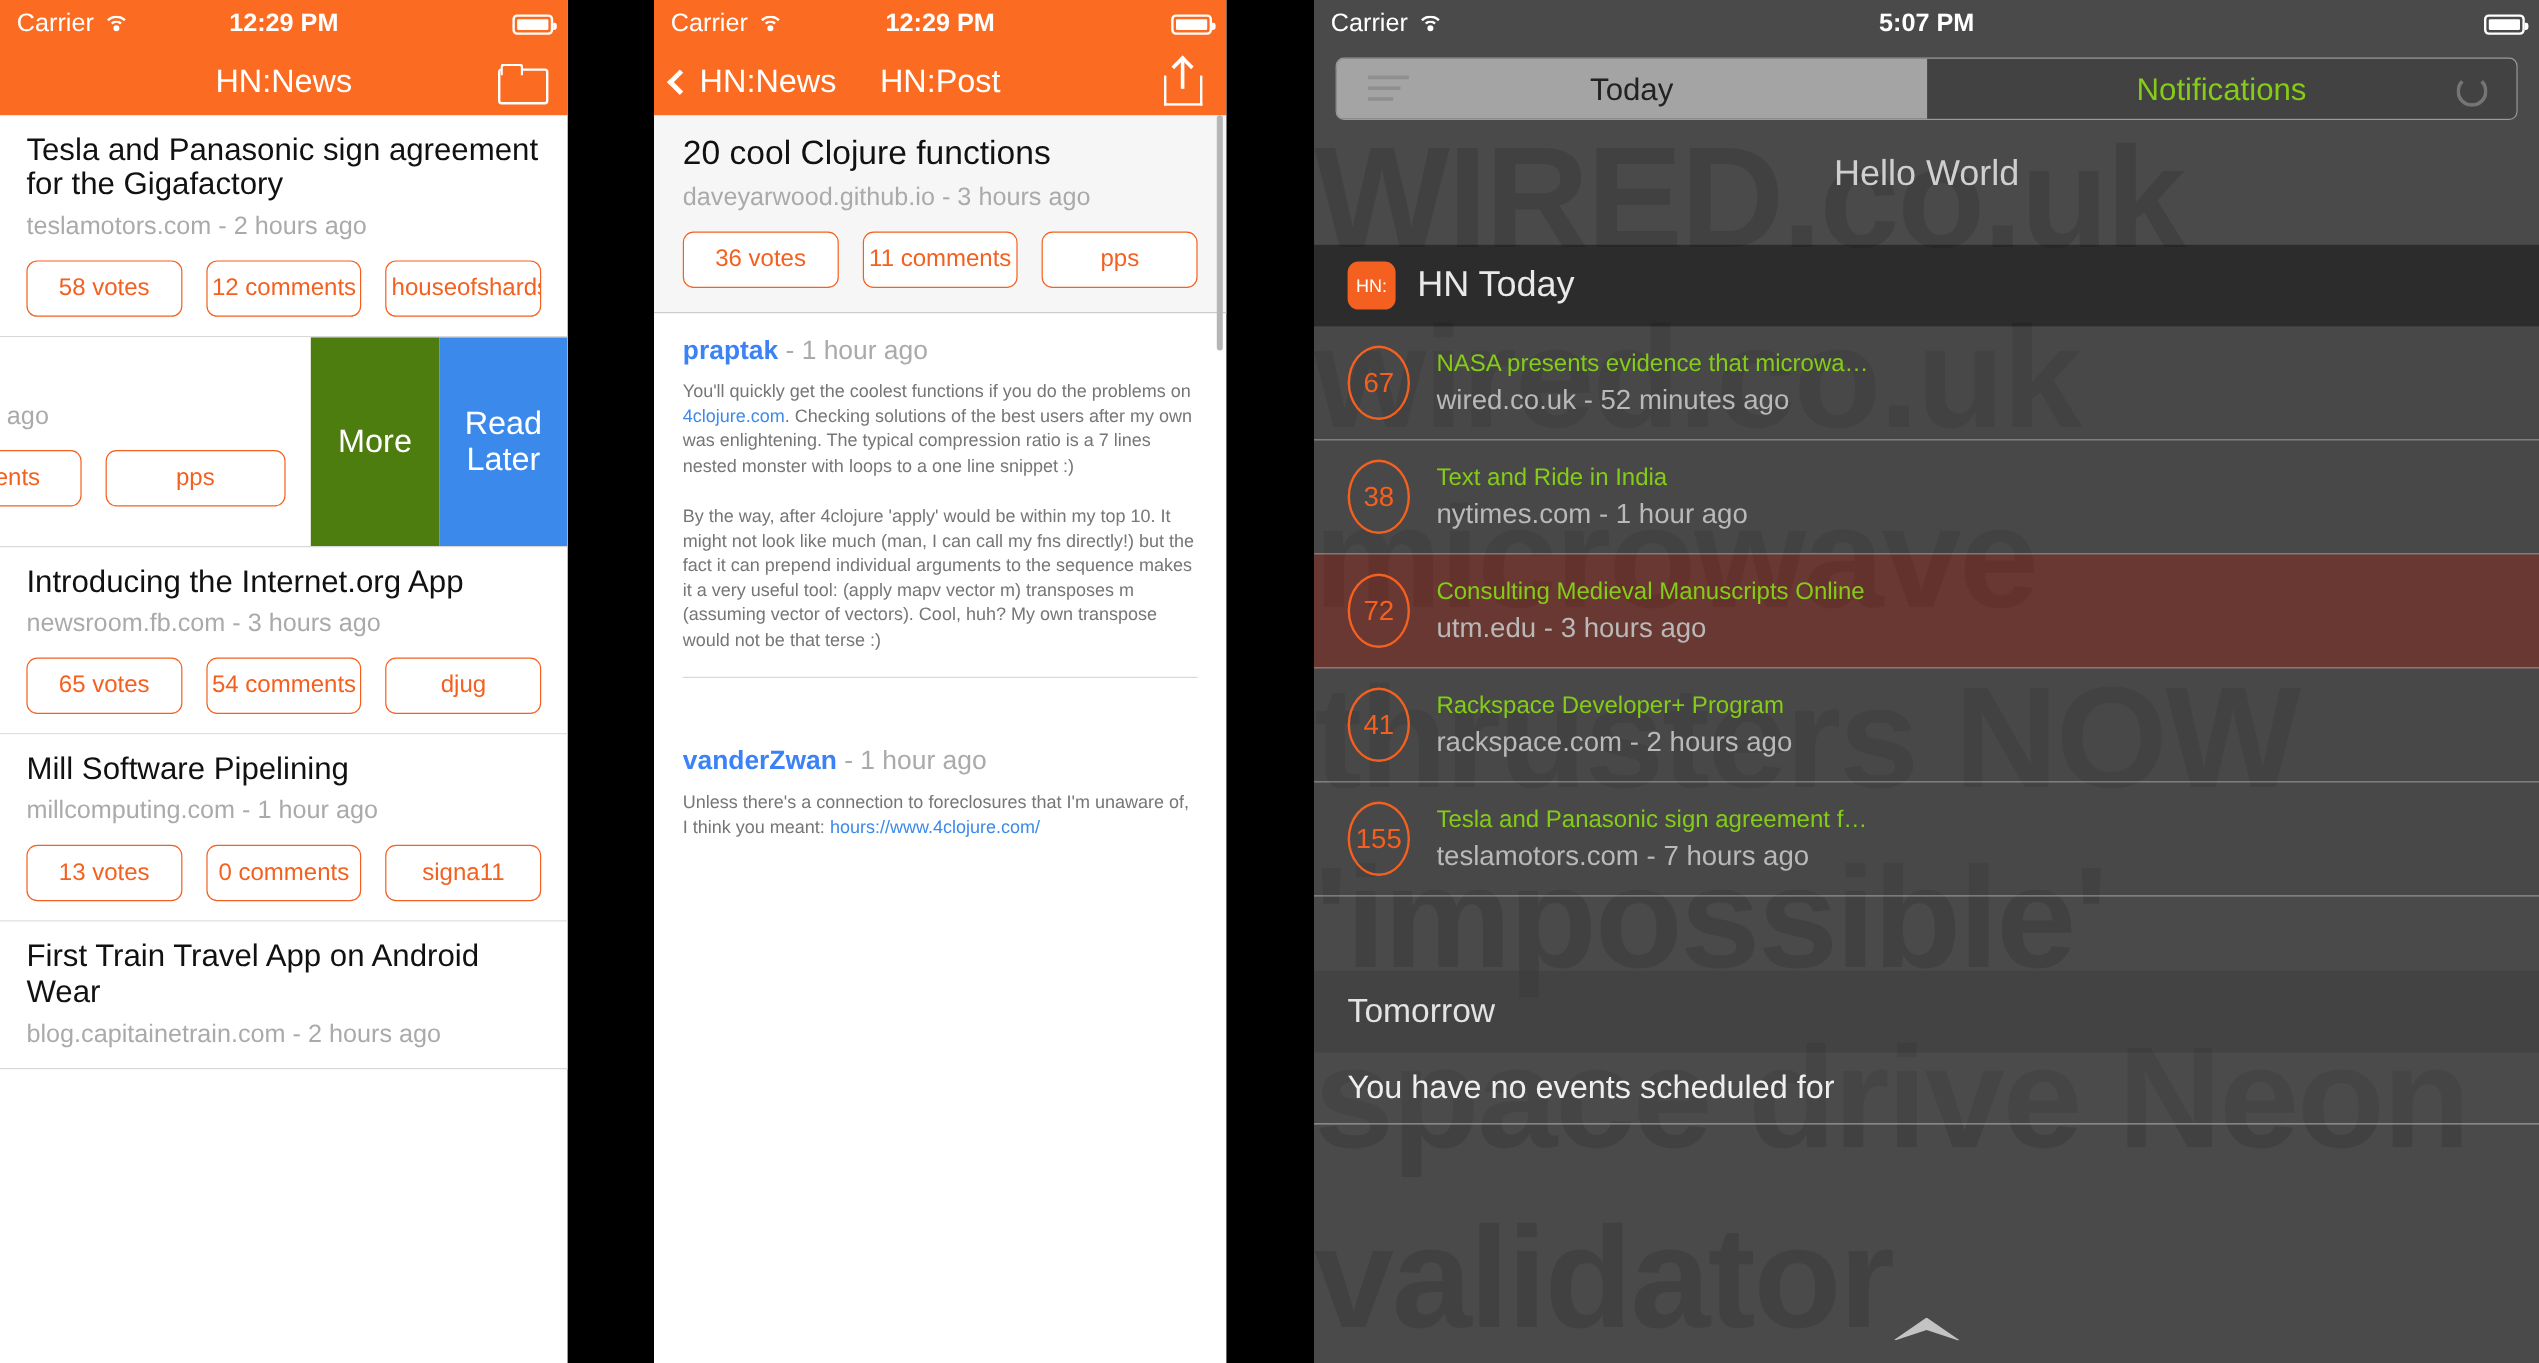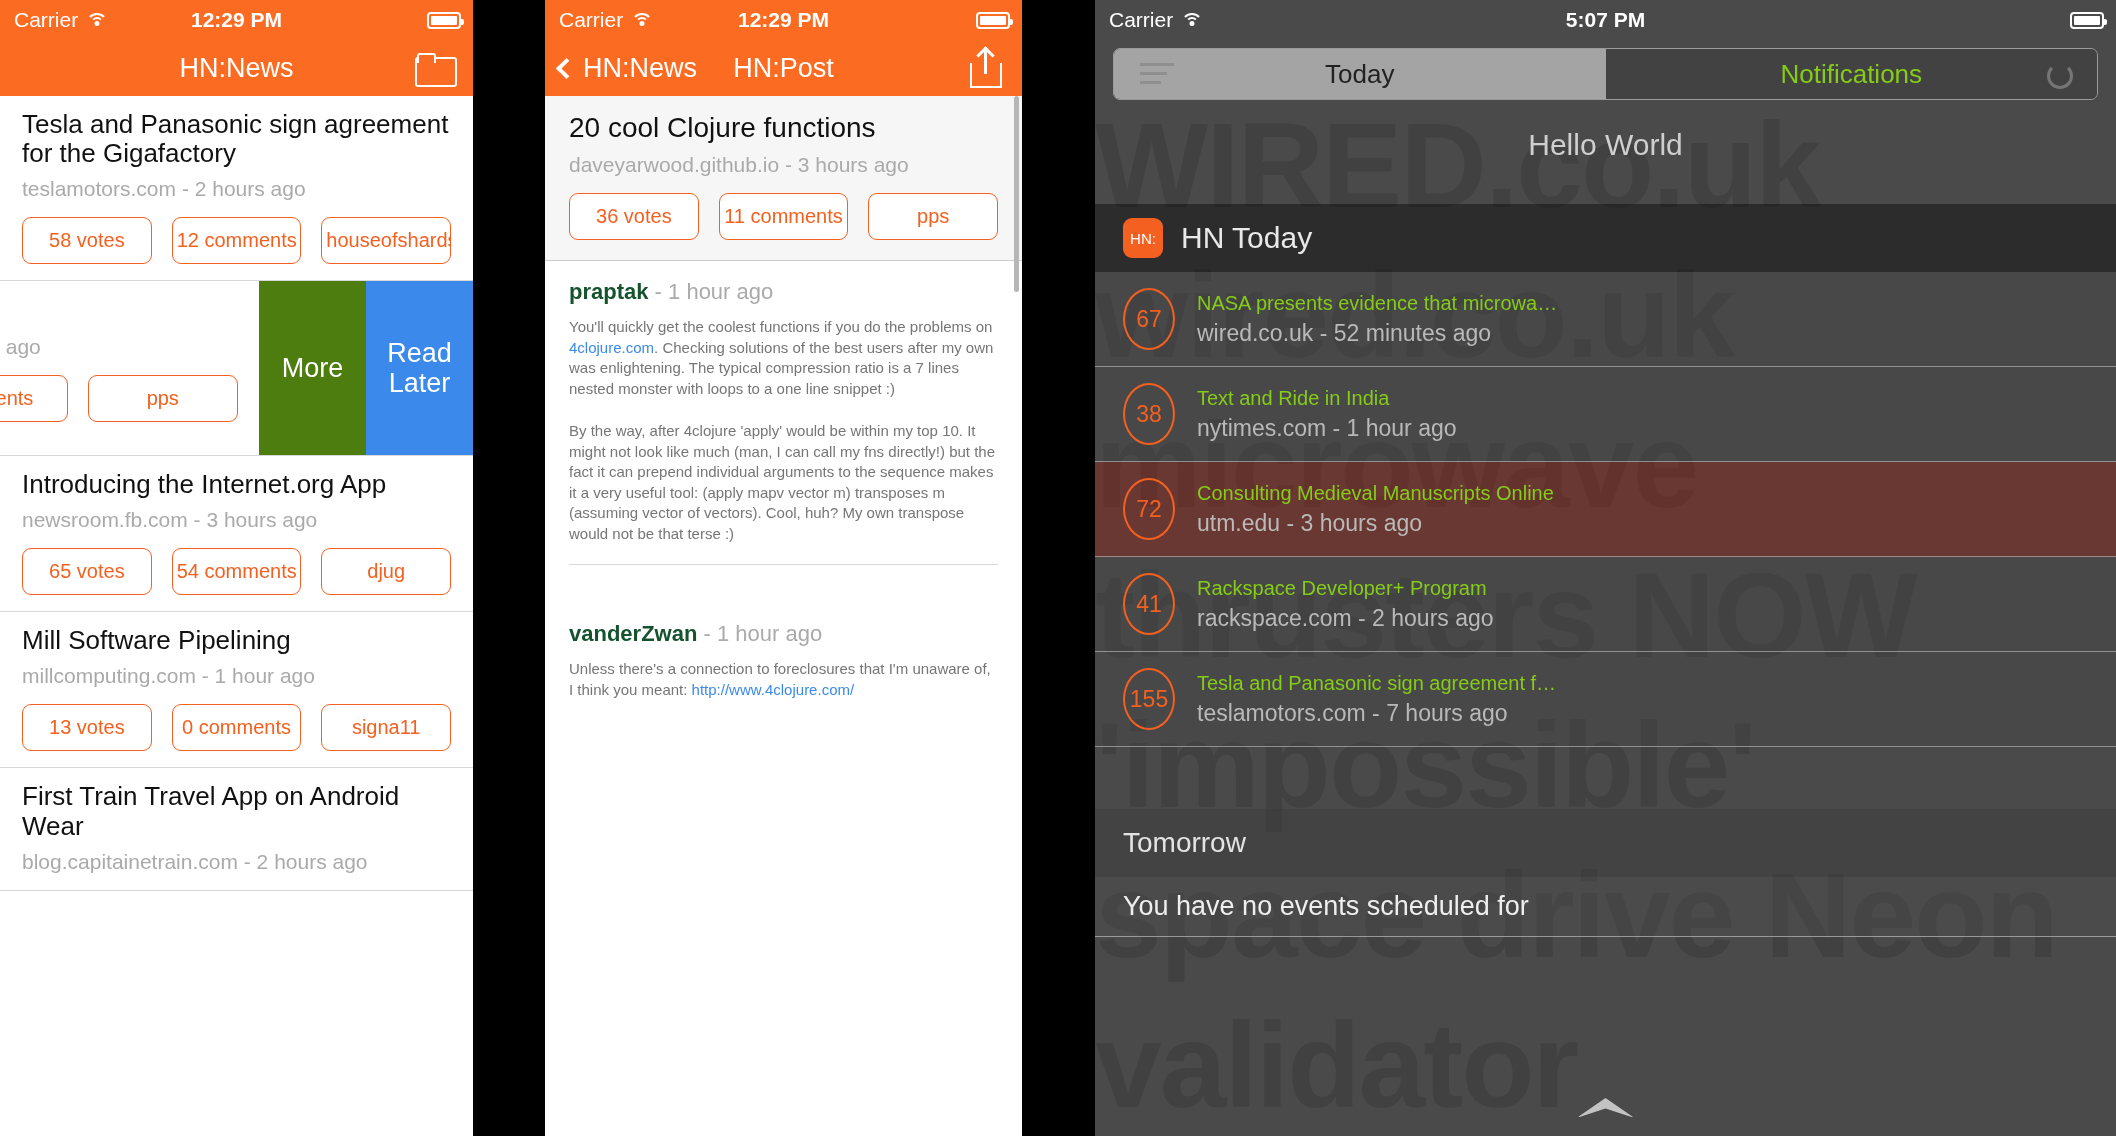--- a/index.html
+++ b/index.html
@@ -80,21 +80,21 @@
   .sa.later { width:107px; background:#3b8aeb; }
 
   
   .post-head { background:#f6f6f6; padding:16px 24px 20px 24px;
      border-bottom:1px solid #ccc; }
   .post-head h1 { font-size:28px; font-weight:400; color:#111; }
   .post-head .meta { font-size:21px; color:#aaa; margin-top:9px; }
   .comment { padding:18px 24px 20px 24px; }
   .comment.sep { border-top:1px solid #d8d8d8; margin:0 24px; padding-left:0; padding-right:0;}
   .cmt-head { font-size:22px; color:#aaa; margin-bottom:12px; }
-  .cmt-head b { color:#14532d; font-weight:bold; }
+  .cmt-head b { color:#3b82f6; font-weight:bold; }
   .cmt-body { font-size:15px; color:#767676; line-height:1.37; }
   .cmt-body a { color:#3b8aeb; text-decoration:none; }
   .cmt-body p + p { margin-top:22px; }
   .indent { }
   .vscroll { position:absolute; right:3px; top:96px; width:5px; height:196px;
      background:#b6b6b6; border-radius:3px; }
 
   
   #panel3 .nc { position:absolute; inset:0; background:#4a4a4a; overflow:hidden; }
   #panel3 .ghost { position:absolute; inset:0; opacity:.11; color:#000;
@@ -277,21 +277,21 @@
     </div>
 
     <div class="comment sep"></div>
 
     <div class="comment indent">
       <div class="cmt-head">
         <b>vanderZwan</b>
         <span>- 1 hour ago</span>
       </div>
       <div class="cmt-body">
-        <p>Unless there's a connection to foreclosures that I'm unaware of, I think you meant: <a href="#">http://www.4clojure.com/</a></p>
+        <p>Unless there's a connection to foreclosures that I'm unaware of, I think you meant: <a href="#">hours://www.4clojure.com/</a></p>
       </div>
     </div>
 
     <div class="vscroll"></div>
   </div>
 
   <div class="panel" id="panel3">
     <div class="nc">
       <div class="ghost">WIRED.co.uk  wired.co.uk  microwave thrusters  NOW  'impossible' space drive  Neon validator</div>
 

